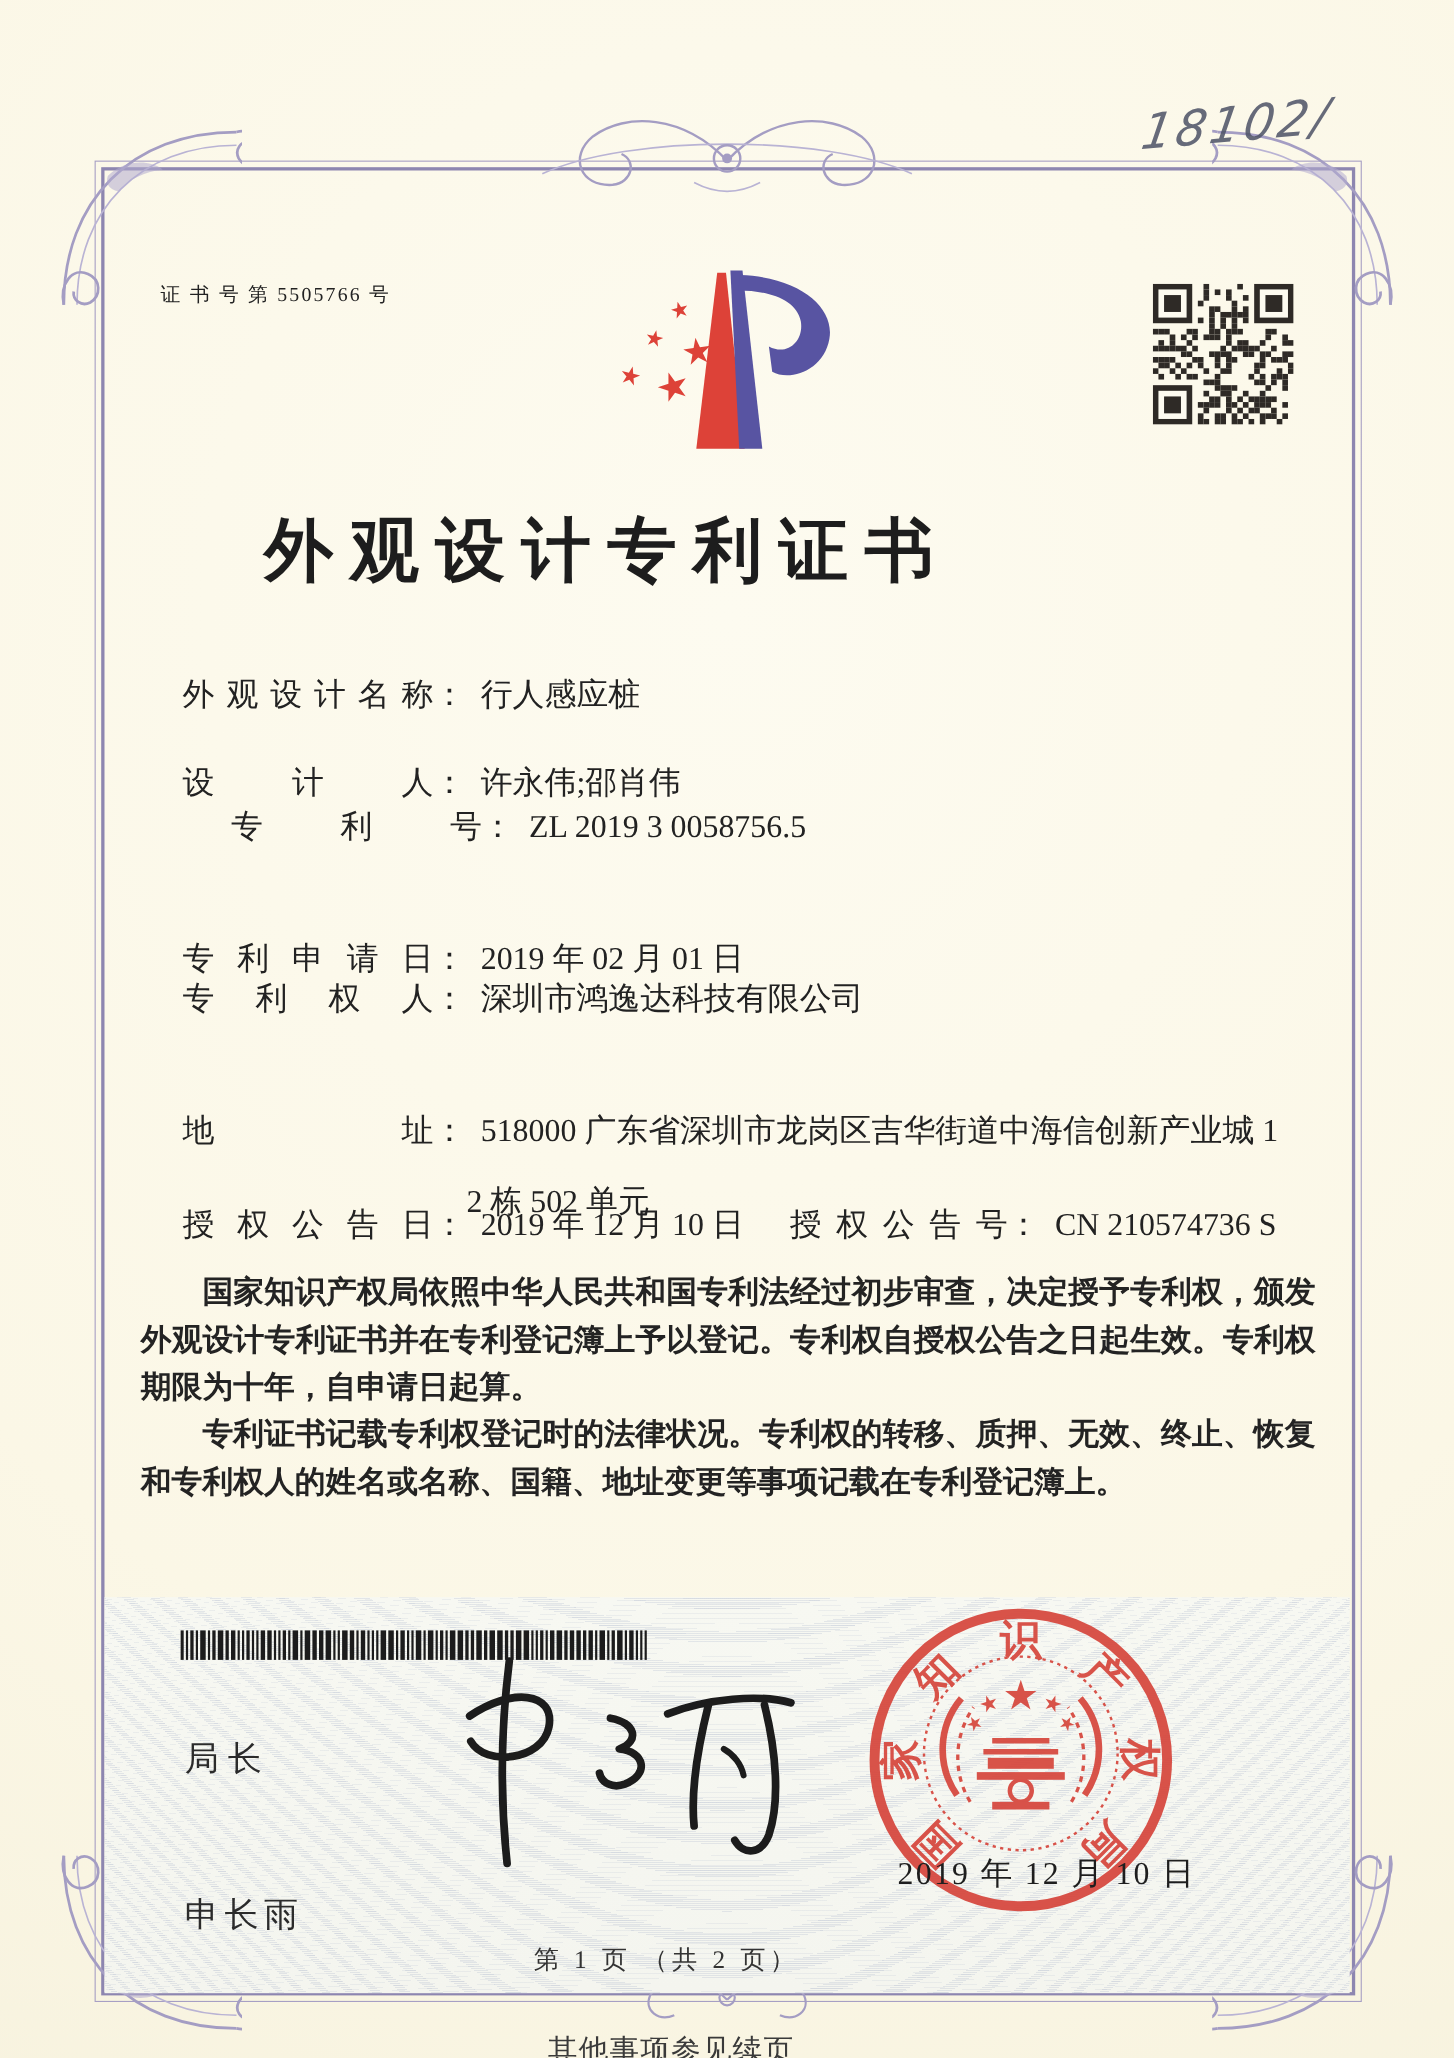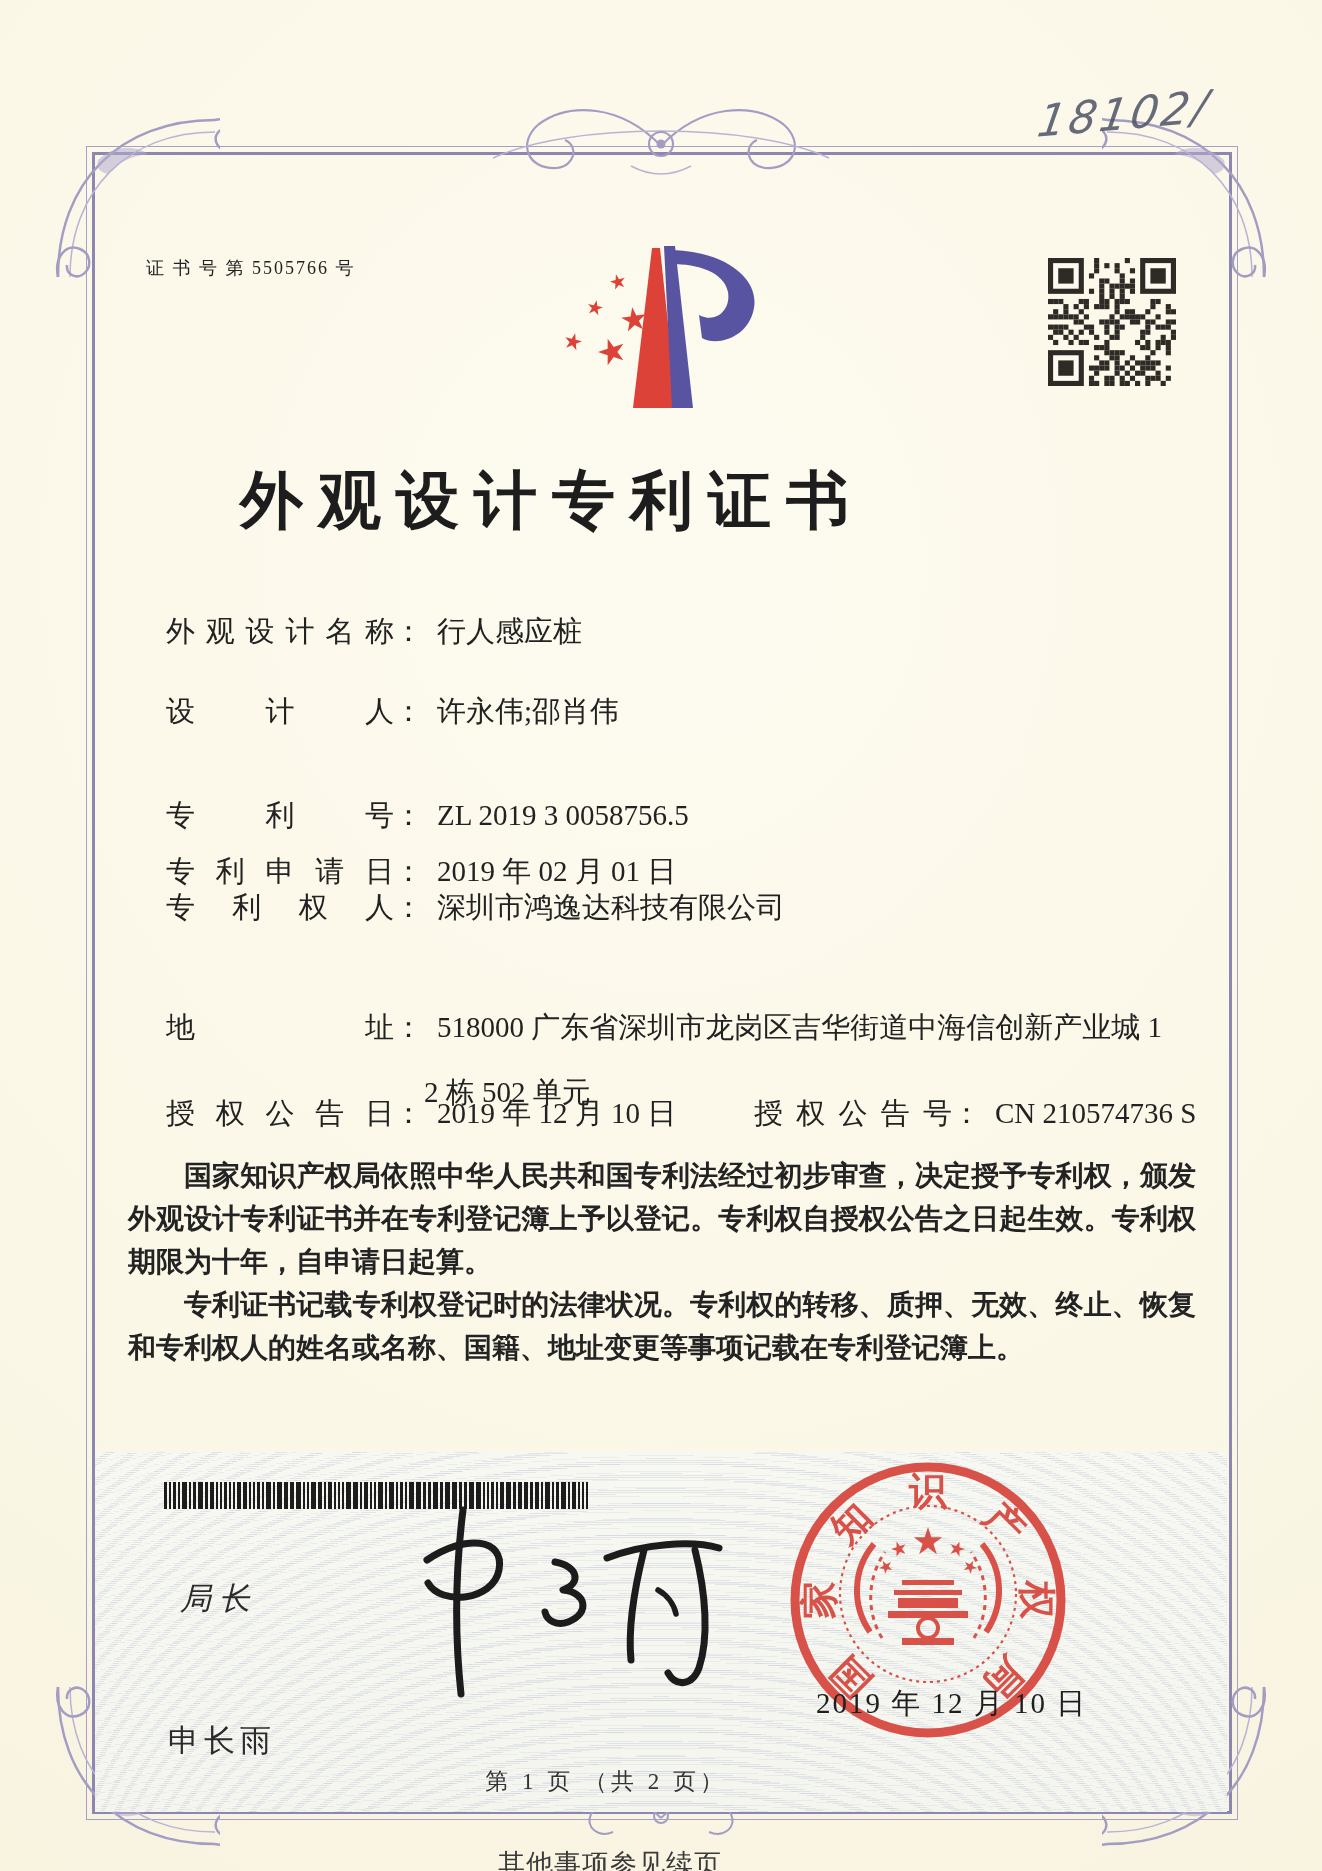--- a/index.html
+++ b/index.html
@@ -26,32 +26,32 @@
     font-family:"DejaVu Sans",sans-serif;font-style:italic;
     transform:rotate(-5deg) skewX(-14deg);letter-spacing:3px;opacity:.85;}
   .cert-no{position:absolute;left:146px;top:256px;font-size:18px;letter-spacing:2px;color:#222;}
   .logo{position:absolute;left:560px;top:244px;}
   .qr{position:absolute;left:1048px;top:258px;}
   .title{position:absolute;left:0;width:1104px;top:458px;text-align:center;
     font-size:63px;font-weight:600;letter-spacing:15px;color:#1d1d1d;}
   
   .frow{position:absolute;left:166px;font-size:29px;white-space:nowrap;color:#222;}
   .flabel{display:inline-block;width:228px;text-align:justify;text-align-last:justify;vertical-align:top;}
-  .flabel-sm{display:inline-block;width:198px;text-align:justify;text-align-last:justify;vertical-align:top;margin-left:36px;}
+  .flabel-sm{display:inline-block;width:198px;text-align:justify;text-align-last:justify;vertical-align:top;}
   .fcolon{display:inline-block;}
   .fval{margin-left:14px;}
   .addr-line2{margin-left:258px;margin-top:25px;}
   .grant-no{position:absolute;left:552px;top:0;}
   
   .body-text{position:absolute;left:128px;top:1154px;width:1068px;}
   .body-text p{margin:0;font-size:28px;line-height:43px;text-indent:2em;
     text-align:justify;color:#232323;font-weight:bold;}
   
   .barcode{position:absolute;left:164px;top:1482px;}
-  .director-title{position:absolute;left:180px;top:1578px;font-size:31px;letter-spacing:8px;font-style:italic;}
+  .director-title{position:absolute;left:168px;top:1578px;font-size:31px;letter-spacing:8px;}
   .director-name{position:absolute;left:168px;top:1720px;font-size:31px;letter-spacing:5px;font-family:Liberation Mono, monospace;}
   .signature{position:absolute;left:345px;top:1496px;}
   .seal{position:absolute;left:780px;top:1452px;}
   .seal-chars text{font-size:38px;font-weight:bold;fill:#d6463d;
     font-family:"Liberation Serif","DejaVu Serif",serif;}
   .seal-date{position:absolute;left:816px;top:1684px;font-size:29px;letter-spacing:2px;color:#1e1e1e;}
   .page-info{position:absolute;left:0;width:1322px;top:1766px;text-align:center;
     font-size:23px;letter-spacing:4px;color:#333;transform:translateX(-55px);}
   .clipped-note{position:absolute;left:498px;top:1846px;font-size:27px;letter-spacing:1px;color:#3a3a3a;}
 </style>
@@ -349,21 +349,21 @@
   </div>
 
   <div class="title">外观设计专利证书</div>
 
   <div class="frow" style="top:612px;">
     <span class="flabel">外观设计名称</span><span class="fcolon">：</span><span class="fval">行人感应桩</span>
   </div>
   <div class="frow" style="top:692px;">
     <span class="flabel">设计人</span><span class="fcolon">：</span><span class="fval">许永伟;邵肖伟</span>
   </div>
-  <div class="frow" style="top:796px;">
+  <div class="frow" style="top:732px;margin-left:44px;">
     <span class="flabel">专利号</span><span class="fcolon">：</span><span class="fval">ZL 2019 3 0058756.5</span>
   </div>
   <div class="frow" style="top:852px;">
     <span class="flabel">专利申请日</span><span class="fcolon">：</span><span class="fval">2019 年 02 月 01 日</span>
   </div>
   <div class="frow" style="top:888px;">
     <span class="flabel">专利权人</span><span class="fcolon">：</span><span class="fval">深圳市鸿逸达科技有限公司</span>
   </div>
   <div class="frow" style="top:1008px;">
     <div>

